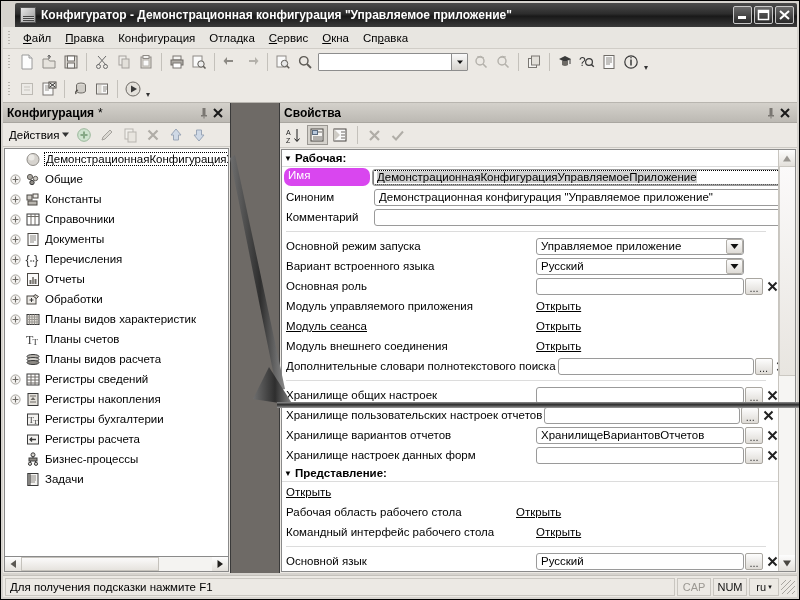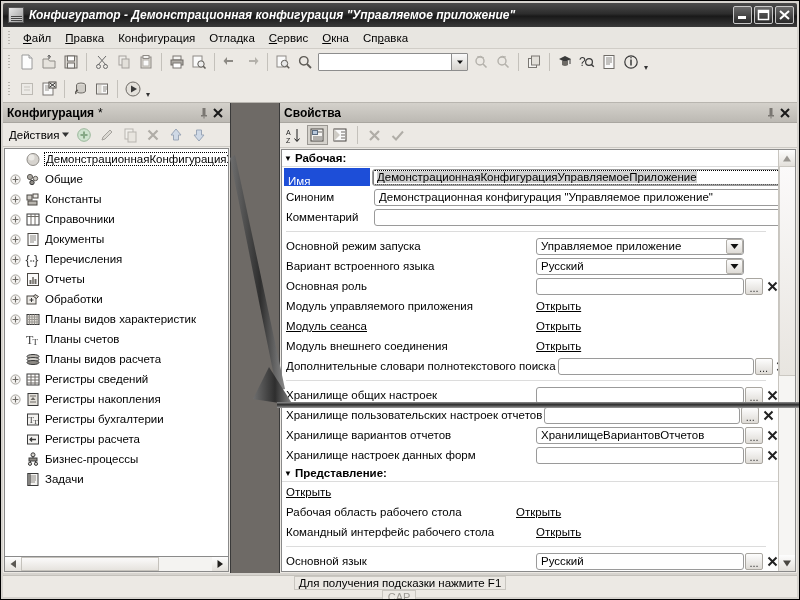--- a/index.html
+++ b/index.html
@@ -15,26 +15,25 @@
   #app {
     position: relative;
     width: 800px; height: 600px;
     background: #d6d3ce;
     border: 1px solid #000;
     overflow: hidden;
   }
 
   
   .titlebar {
-    position: absolute; left: 2px; top: 2px; right: 2px; height: 24px;
+    position: absolute; left: 14px; top: 2px; right: 2px; height: 24px;
     background: linear-gradient(to bottom, #4b4b4b 0%, #2c2c2c 45%, #191919 55%, #3a3a3a 100%);
     display: flex; align-items: center;
     padding: 0 3px;
     border-radius: 2px 2px 0 0;
-    font-style: italic;
   }
   .title-icon {
     width: 16px; height: 16px; margin: 0 5px 0 2px;
     background: linear-gradient(135deg,#e8e8e8,#9a9a9a);
     border: 1px solid #555;
     position: relative; flex: none;
   }
   .title-icon::before {
     content:""; position:absolute; left:2px; top:8px; width:11px; height:5px;
     background: repeating-linear-gradient(to bottom,#444 0 1px, #ccc 1px 2px);
@@ -192,23 +191,24 @@
     border-bottom: 1px solid #dcdcdc;
   }
   .tri { margin-right: 3px; font-size: 8px; }
 
   .prow {
     height: 20px; display: flex; align-items: center;
     font-size: 11.5px; padding-left: 4px;
   }
   .prow .lbl { flex: none; white-space: nowrap; }
   .prow .lbl.sel {
-    background: #1d4ed8; color: #fff;
-    padding: 6px 4px; margin-left: -2px;
+    background: #d946ef; color: #fff;
+    padding: 0 4px; margin-left: -2px;
     width: 86px;
+    border-radius: 7px;
   }
   .ctl { display: flex; align-items: center; }
   .txtbox {
     height: 17px; background: #fff; border: 1px solid #9a9a9a;
     border-radius: 3px; display: flex; align-items: center;
     padding: 0 4px; font-size: 11.5px; white-space: nowrap; overflow: hidden;
   }
   .txtbox.active { outline: 1px dotted #000; outline-offset: -2px; }
   .combobox {
     height: 17px; background: #fff; border: 1px solid #9a9a9a;
@@ -244,21 +244,20 @@
             display:flex;align-items:center;justify-content:center; }
   .vs-track { flex: 1; background: #f6f5f3; position: relative; }
   .vs-thumb { position:absolute; left:0; top:0; width: 17px; height: 210px;
     background: linear-gradient(to bottom,#fbfafa,#e8e5e0); border:1px solid #cbc8c2; }
 
   
   .statusbar {
     position: absolute; left: 2px; right: 2px; bottom: 2px; height: 22px;
     background: #ece9e4; display: flex; align-items: center;
     border-top: 1px solid #c4c1bb;
-    flex-direction: column;
   }
   .status-msg {
     flex: 1; height: 18px; margin: 0 2px;
     border: 1px solid #c9c6c0; background: #ece9e4;
     display: flex; align-items: center; padding: 0 4px; font-size: 11.5px;
   }
   .status-cell {
     width: 34px; height: 18px; margin-right: 2px;
     border: 1px solid #c9c6c0; background: #ece9e4;
     display:flex; align-items:center; justify-content:center;

